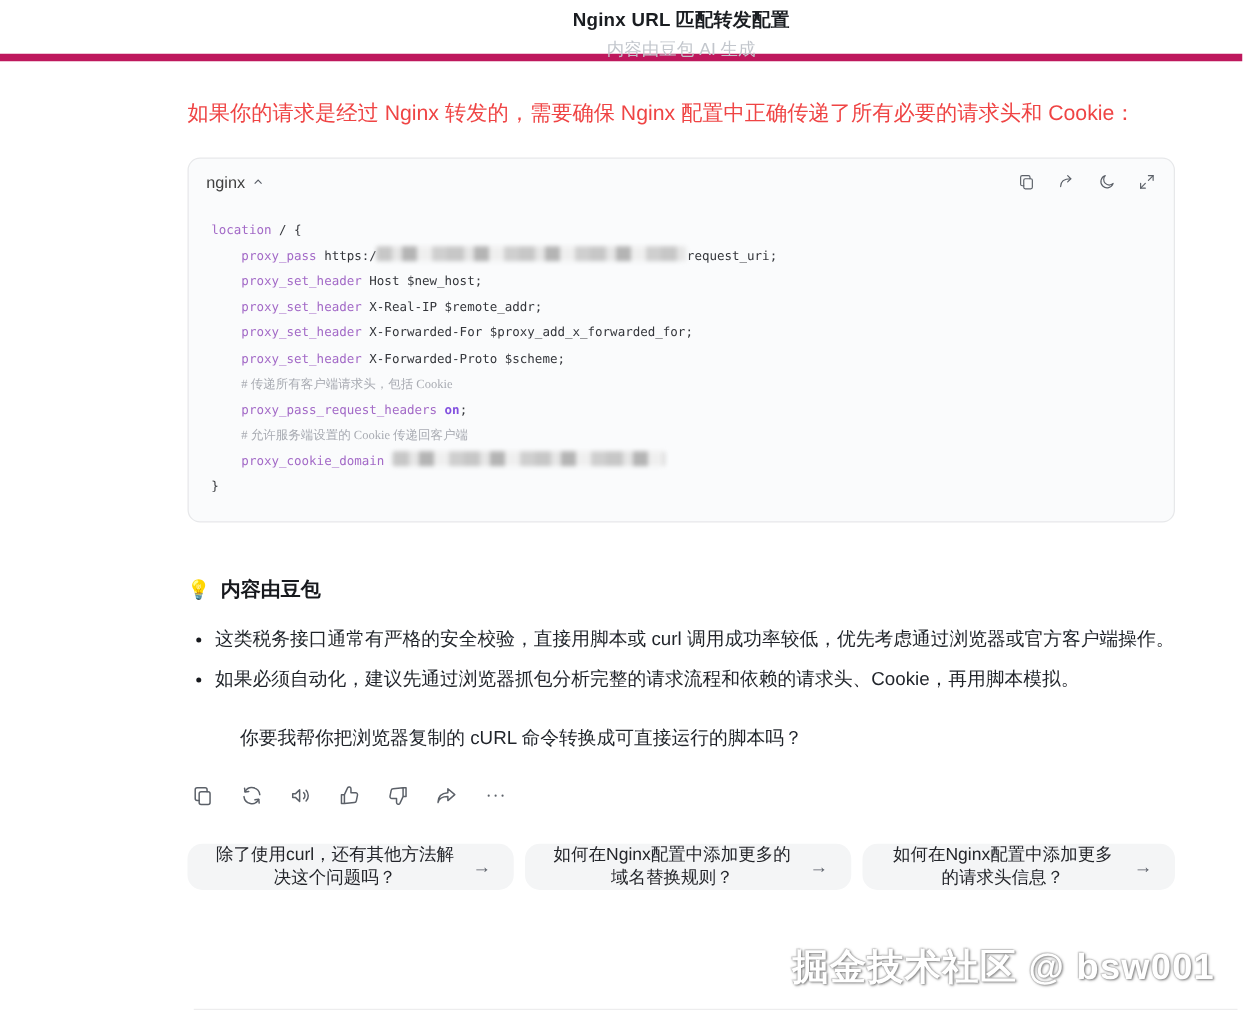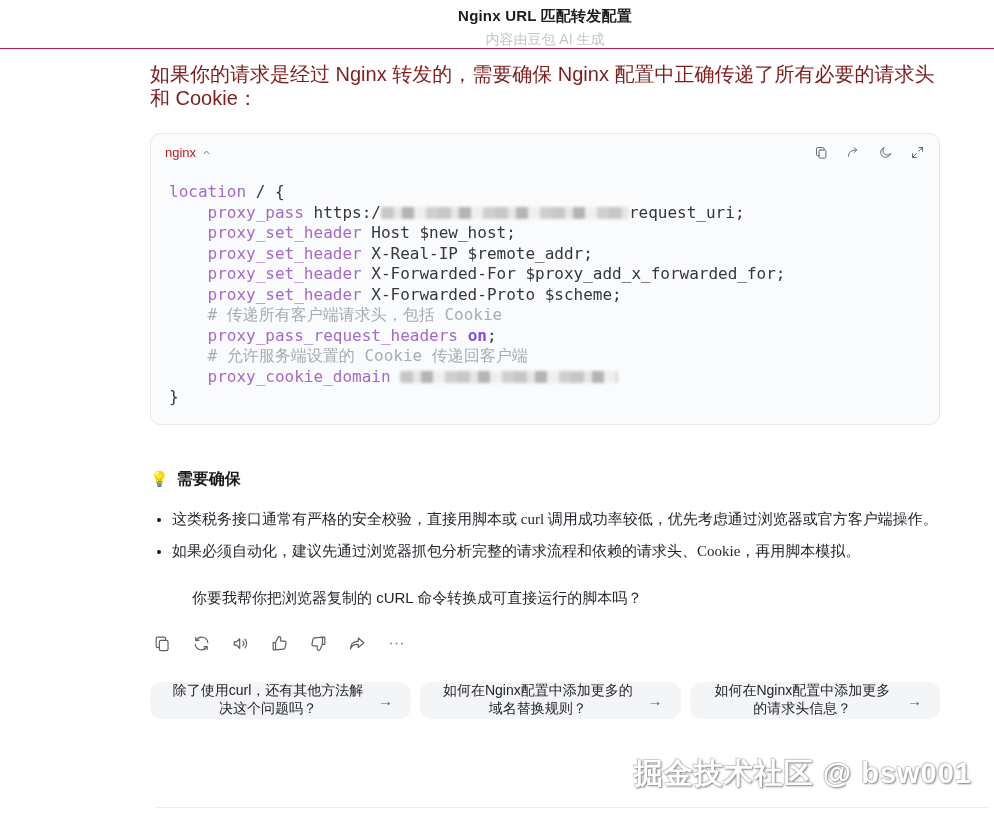--- a/index.html
+++ b/index.html
@@ -3,56 +3,56 @@
 <meta charset="utf-8">
 <style>
   * { margin:0; padding:0; box-sizing:border-box; }
   html,body { width:994px; height:815px; }
   body {
     position:relative; overflow:hidden; background:#ffffff;
     font-family:"Liberation Sans","DejaVu Sans",sans-serif;
     color:#1f2329; -webkit-font-smoothing:antialiased;
   }
   
-  .titlebar { padding-top:7px; height:49px; border-bottom:1px solid #be185d; }
+  .titlebar { padding-top:7px; height:49px; border-bottom:6px solid #be185d; }
   .titlebar-inner { margin-left:150px; width:790px; text-align:center; }
   .page-title { font-size:15px; font-weight:600; color:#1a1d21; letter-spacing:.2px; }
   .page-subtitle { margin-top:5px; font-size:14px; color:#c2c6cc; }
   
   main { margin-left:150px; width:790px; }
-  .intro { margin-top:13px; font-size:20px; line-height:24px; color:#7f1d1d; }
+  .intro { margin-top:30px; font-size:17px; line-height:24px; color:#ef4444; }
   
   .codeblock { margin-top:23px; border:1px solid #e7e8ea; border-radius:10px;
     background:#fafbfc; overflow:hidden; }
   .code-header { height:36px; display:flex; align-items:center;
     justify-content:space-between; padding:0 14px; }
   .code-lang { display:flex; align-items:center; gap:5px; font-size:13px;
-    color:#b91c1c; cursor:pointer; }
+    color:#404040; cursor:pointer; }
   .code-lang svg { stroke:#585d66; }
   .code-actions { display:flex; align-items:center; gap:17px; }
   .icon-btn { background:none; border:none; padding:0; cursor:pointer;
     display:flex; align-items:center; justify-content:center; }
   .icon-btn svg { stroke:#5b6068; fill:none; stroke-width:1.5;
     stroke-linecap:round; stroke-linejoin:round; }
   pre.code-body { padding:12px 18px 16px 18px;
     font-family:"DejaVu Sans Mono","Liberation Mono",monospace;
-    font-size:16px; line-height:20.5px; white-space:pre; color:#34363b; }
+    font-size:10px; line-height:20.5px; white-space:pre; color:#34363b; }
   .tok-directive { color:#a36ac7; }
   .tok-keyword { color:#8250df; font-weight:bold; }
-  .tok-comment { color:#a8abb2; }
+  .tok-comment { color:#a8abb2;font-family:Liberation Serif, serif; }
   .tok-plain { color:#34363b; }
   .redacted { display:inline-block; height:12px; border-radius:2px;
     vertical-align:baseline; margin-bottom:-1px;
     background:repeating-linear-gradient(90deg,#c7c7c7 0 13px,#e6e6e6 13px 21px,#b4b4b4 21px 33px,#efefef 33px 45px,#cfcfcf 45px 57px);
     filter:blur(1.6px); }
   
   .suggest-heading { margin-top:44px; font-size:16px; font-weight:700;
     display:flex; align-items:center; gap:8px; color:#17191d; }
   .suggest-heading .emoji { font-size:15px; }
-  ul.bullets { margin-top:16px; padding-left:22px;font-family:Liberation Serif, serif; }
+  ul.bullets { margin-top:16px; padding-left:22px; }
   ul.bullets li { font-size:15px; line-height:26px; color:#1f2329; margin-bottom:6px; }
   ul.bullets li::marker { color:#17191d; font-size:13px; }
   .question { margin-top:22px; font-size:15px; line-height:24px; color:#1f2329;margin-left:42px; }
   
   .action-bar { margin-top:22px; display:flex; align-items:center; gap:15px; }
   .action-bar .icon-btn { width:24px; height:24px; border-radius:6px; }
   .action-bar .icon-btn svg { stroke:#5b6068; }
   
   .chips { margin-top:26px; display:flex; flex-direction:row;
     align-items:flex-start; gap:9px; }
@@ -115,21 +115,21 @@
               <path d="M4 20l6-6"></path>
             </svg>
           </button>
         </div>
     </div>
     <pre class="code-body" id="code-body"><div><span class="tok-directive">location</span><span class="tok-plain"> / {</span></div><div><span class="tok-plain">    </span><span class="tok-directive">proxy_pass</span><span class="tok-plain"> https:/</span><span class="redacted" style="width: 248px;"></span><span class="tok-plain">request_uri;</span></div><div><span class="tok-plain">    </span><span class="tok-directive">proxy_set_header</span><span class="tok-plain"> Host $new_host;</span></div><div><span class="tok-plain">    </span><span class="tok-directive">proxy_set_header</span><span class="tok-plain"> X-Real-IP $remote_addr;</span></div><div><span class="tok-plain">    </span><span class="tok-directive">proxy_set_header</span><span class="tok-plain"> X-Forwarded-For $proxy_add_x_forwarded_for;</span></div><div><span class="tok-plain">    </span><span class="tok-directive">proxy_set_header</span><span class="tok-plain"> X-Forwarded-Proto $scheme;</span></div><div><span class="tok-plain">    </span><span class="tok-comment"># 传递所有客户端请求头，包括 Cookie</span></div><div><span class="tok-plain">    </span><span class="tok-directive">proxy_pass_request_headers</span><span class="tok-plain"> </span><span class="tok-keyword">on</span><span class="tok-plain">;</span></div><div><span class="tok-plain">    </span><span class="tok-comment"># 允许服务端设置的 Cookie 传递回客户端</span></div><div><span class="tok-plain">    </span><span class="tok-directive">proxy_cookie_domain</span><span class="tok-plain"> </span><span class="redacted" style="width: 218px;"></span></div><div><span class="tok-plain">}</span></div></pre>
   </section>
 
   <h3 class="suggest-heading">
     <span class="emoji">💡</span>
-    <span>需要确保</span>
+    <span>内容由豆包</span>
   </h3>
 
   <ul class="bullets" id="bullets">
       <li>这类税务接口通常有严格的安全校验，直接用脚本或 curl 调用成功率较低，优先考虑通过浏览器或官方客户端操作。</li>
       <li>如果必须自动化，建议先通过浏览器抓包分析完整的请求流程和依赖的请求头、Cookie，再用脚本模拟。</li>
     </ul>
 
   <p class="question">你要我帮你把浏览器复制的 cURL 命令转换成可直接运行的脚本吗？</p>
 
   <div class="action-bar" id="action-bar">

